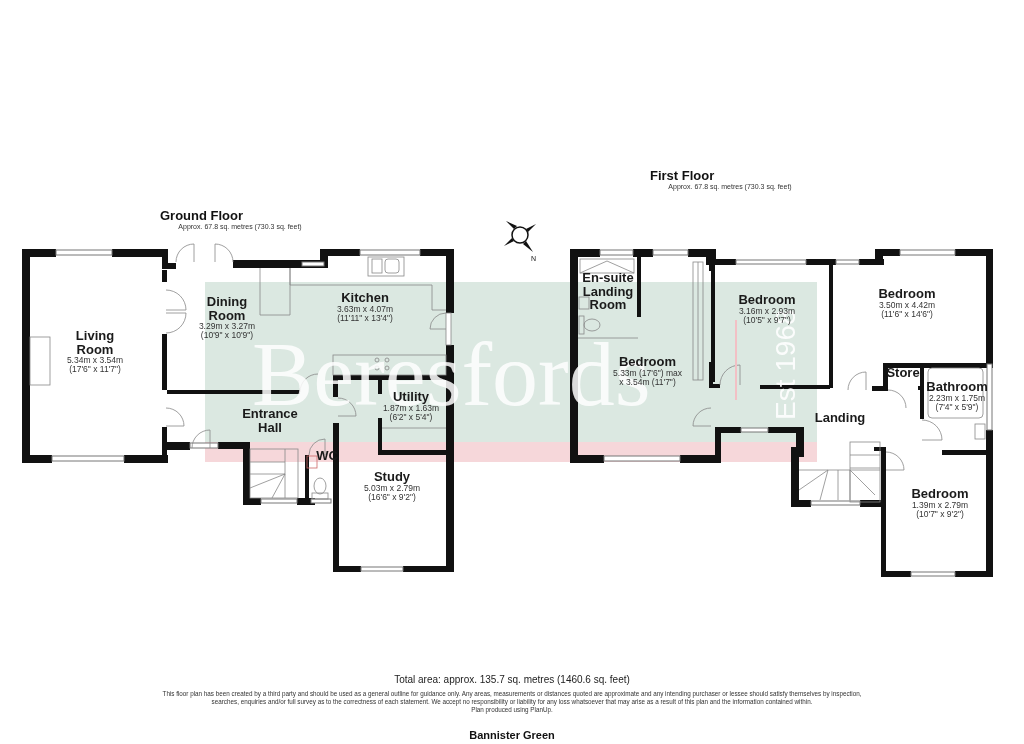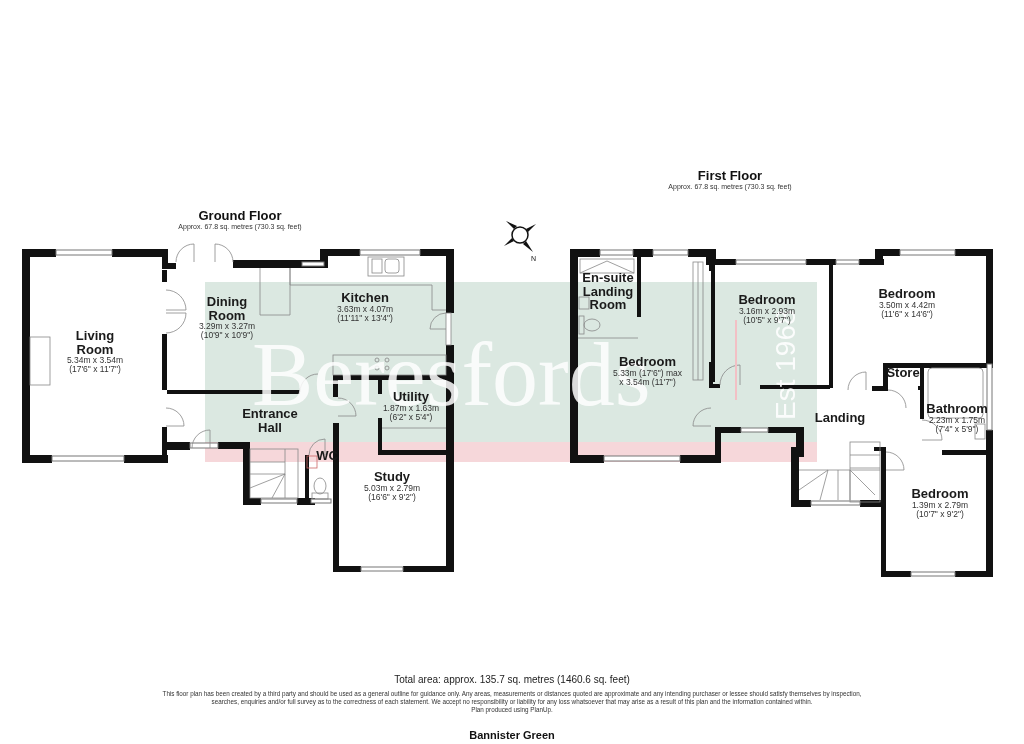--- a/index.html
+++ b/index.html
@@ -1,18 +1,18 @@
 <!DOCTYPE html>
 <html><head>
 <meta charset="utf-8">
 <style>
   html, body { margin:0; padding:0; background:#ffffff; }
   body { width:1024px; height:744px; position:relative; overflow:hidden; font-family:"Liberation Sans", sans-serif; color:#222; }
   .plan-svg { position:absolute; left:0; top:0; }
-  .floor-title { position:absolute; font-weight:bold; font-size:13px; text-align:center; color:#111; }
+  .floor-title { position:absolute; font-weight:bold; font-size:13px; color:#111; }
   .floor-sub { position:absolute; font-size:7px; text-align:center; color:#333; }
   .room { position:absolute; text-align:center; line-height:1.05; color:#222; }
   .room .name { font-weight:bold; font-size:13px; display:block; color:#1a1a1a; }
   .room .dim { font-size:8.5px; display:block; color:#333; }
   .total { position:absolute; left:0; width:1024px; top:674px; text-align:center; font-size:10px; color:#222; }
   .disclaimer { position:absolute; left:150px; width:724px; top:690px; text-align:center; font-size:6.3px; line-height:1.25; color:#333; }
   .location { position:absolute; left:0; width:1024px; top:729px; text-align:center; font-weight:bold; font-size:11px; color:#111; }
 </style>
 </head>
 <body>
@@ -289,21 +289,21 @@
   <span class="dim">(10'5" x 9'7")</span>
 </div>
 <div class="room" style="left:867px; top:287px; width:80px;">
   <span class="name">Bedroom</span>
   <span class="dim">3.50m x 4.42m</span>
   <span class="dim">(11'6" x 14'6")</span>
 </div>
 <div class="room" style="left:884px; top:366px; width:38px;">
   <span class="name">Store</span>
 </div>
-<div class="room" style="left:923px; top:380px; width:68px;margin-top:22px;">
+<div class="room" style="left:923px; top:380px; width:68px;">
   <span class="name">Bathroom</span>
   <span class="dim">2.23m x 1.75m</span>
   <span class="dim">(7'4" x 5'9")</span>
 </div>
 <div class="room" style="left:808px; top:404px; width:64px;margin-top:7px;">
   <span class="name">Landing</span>
 </div>
 <div class="room" style="left:900px; top:487px; width:80px;">
   <span class="name">Bedroom</span>
   <span class="dim">1.39m x 2.79m</span>

